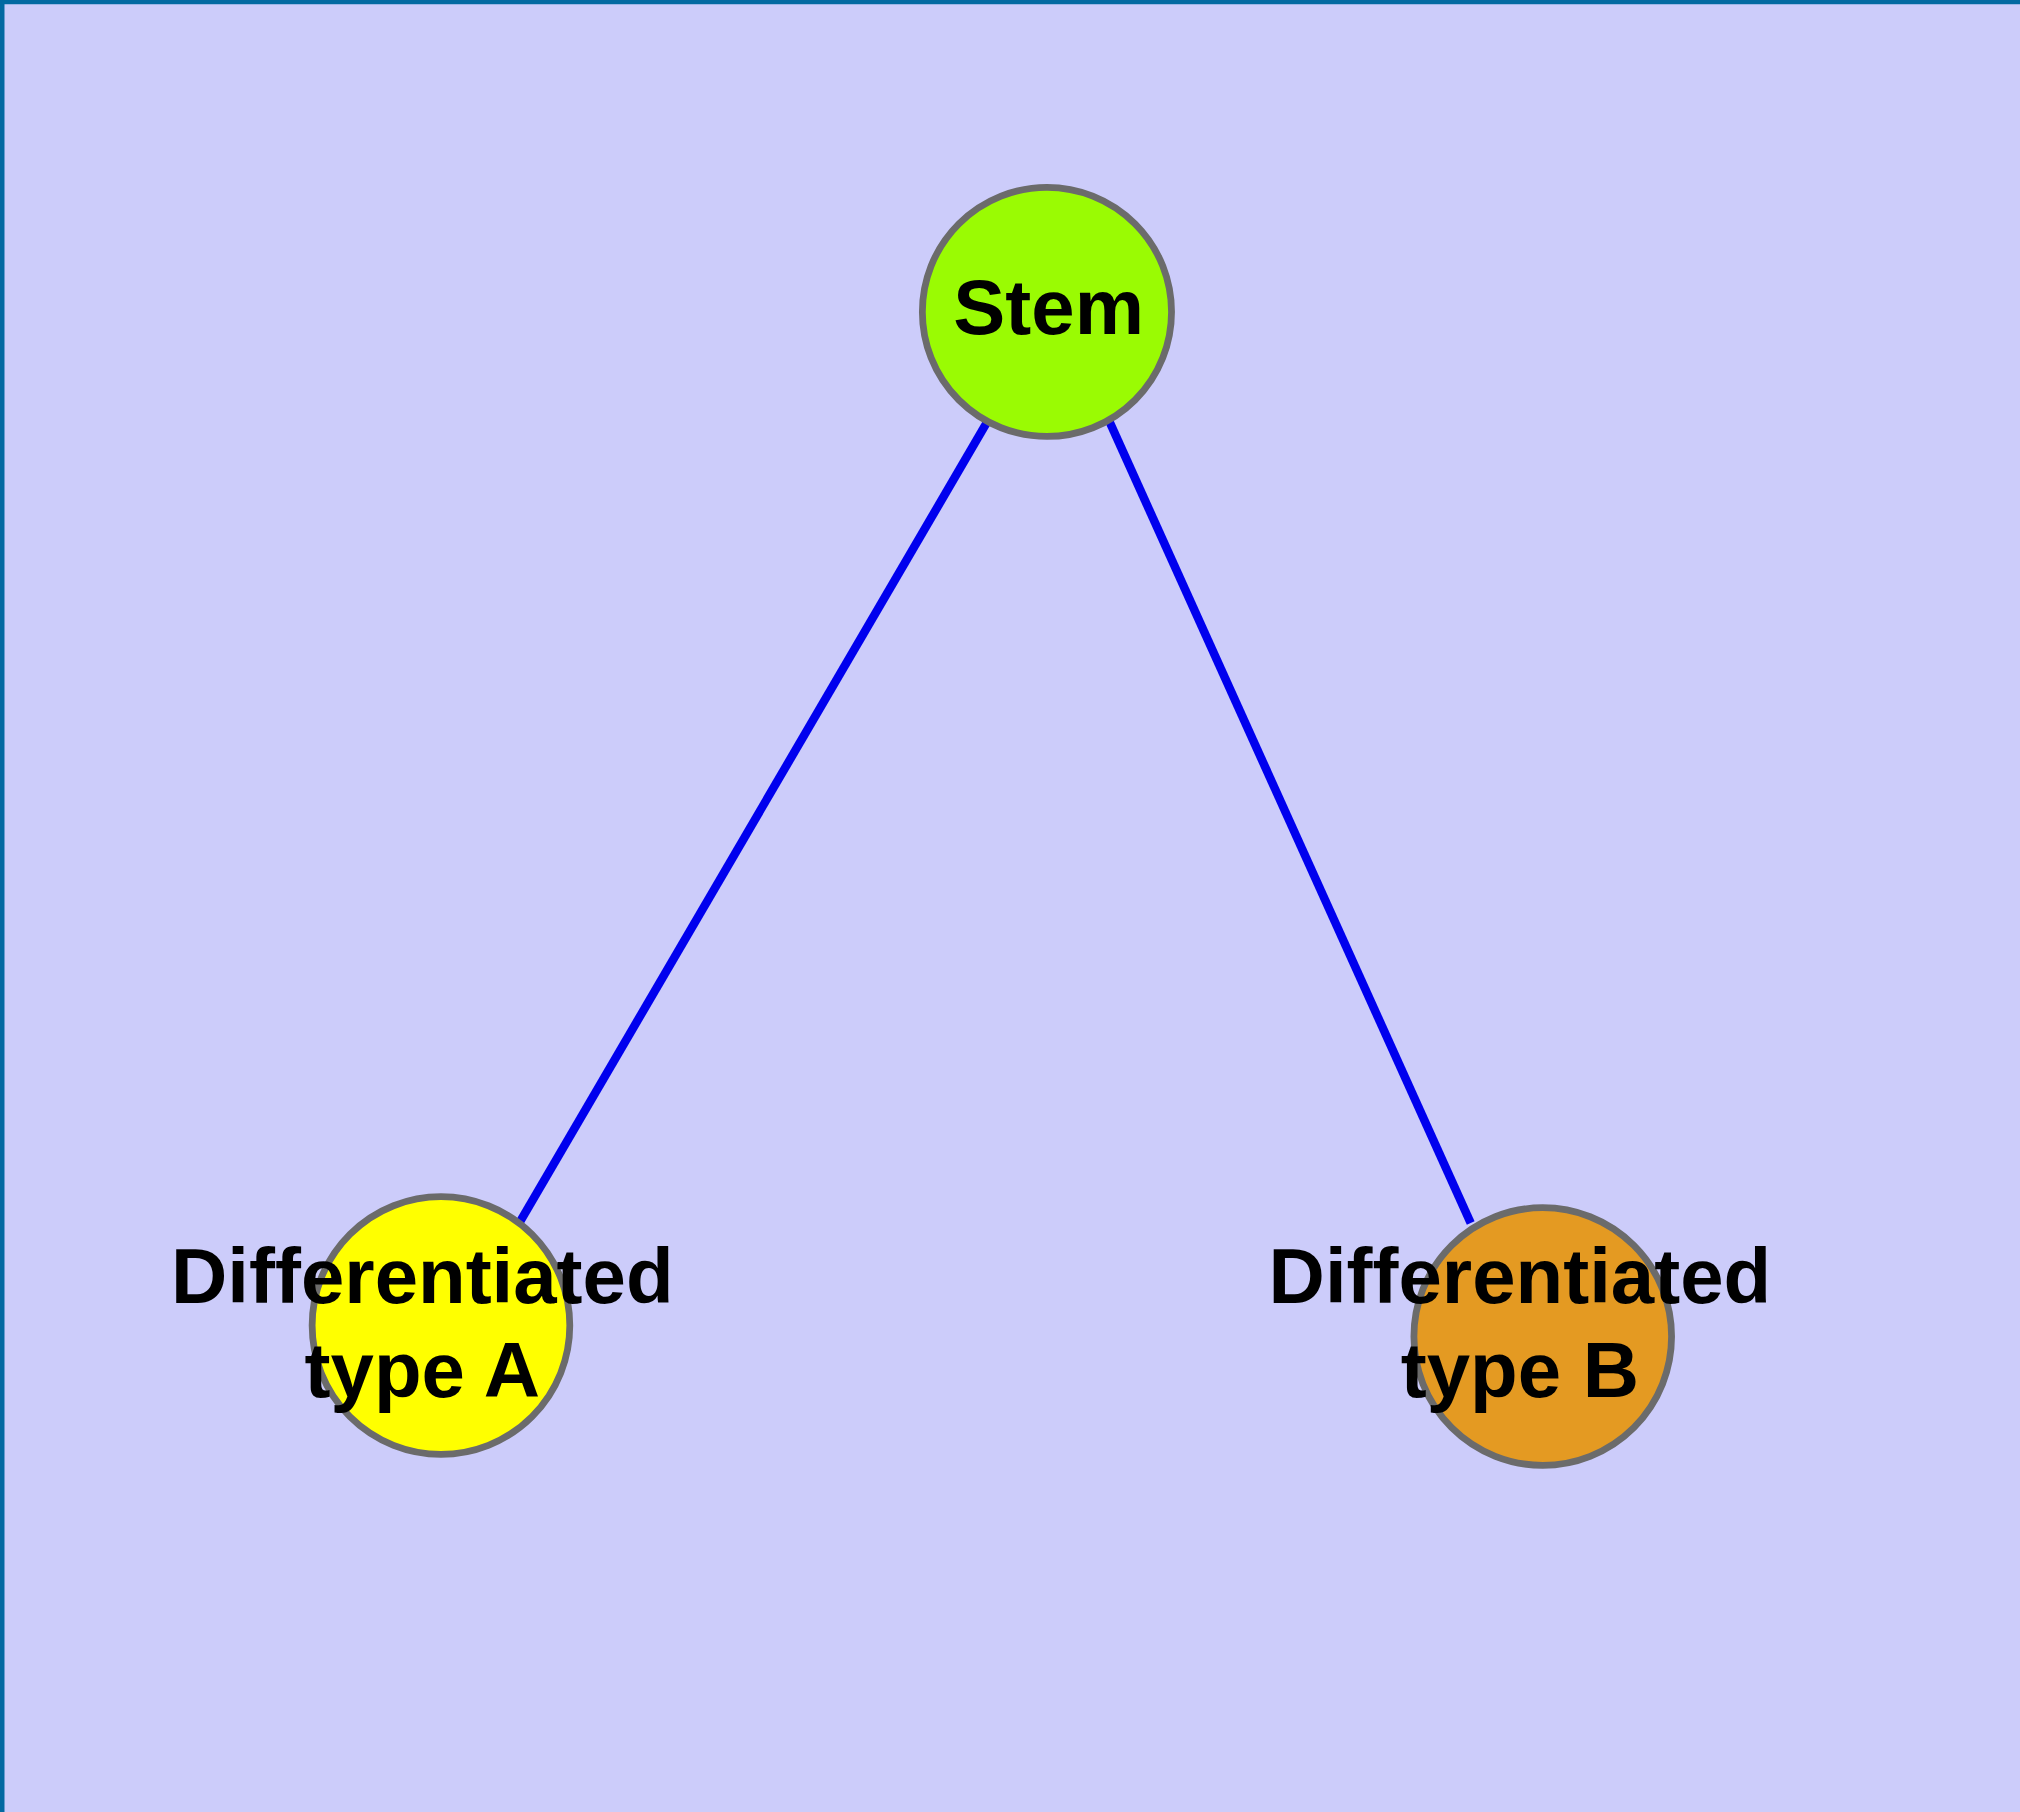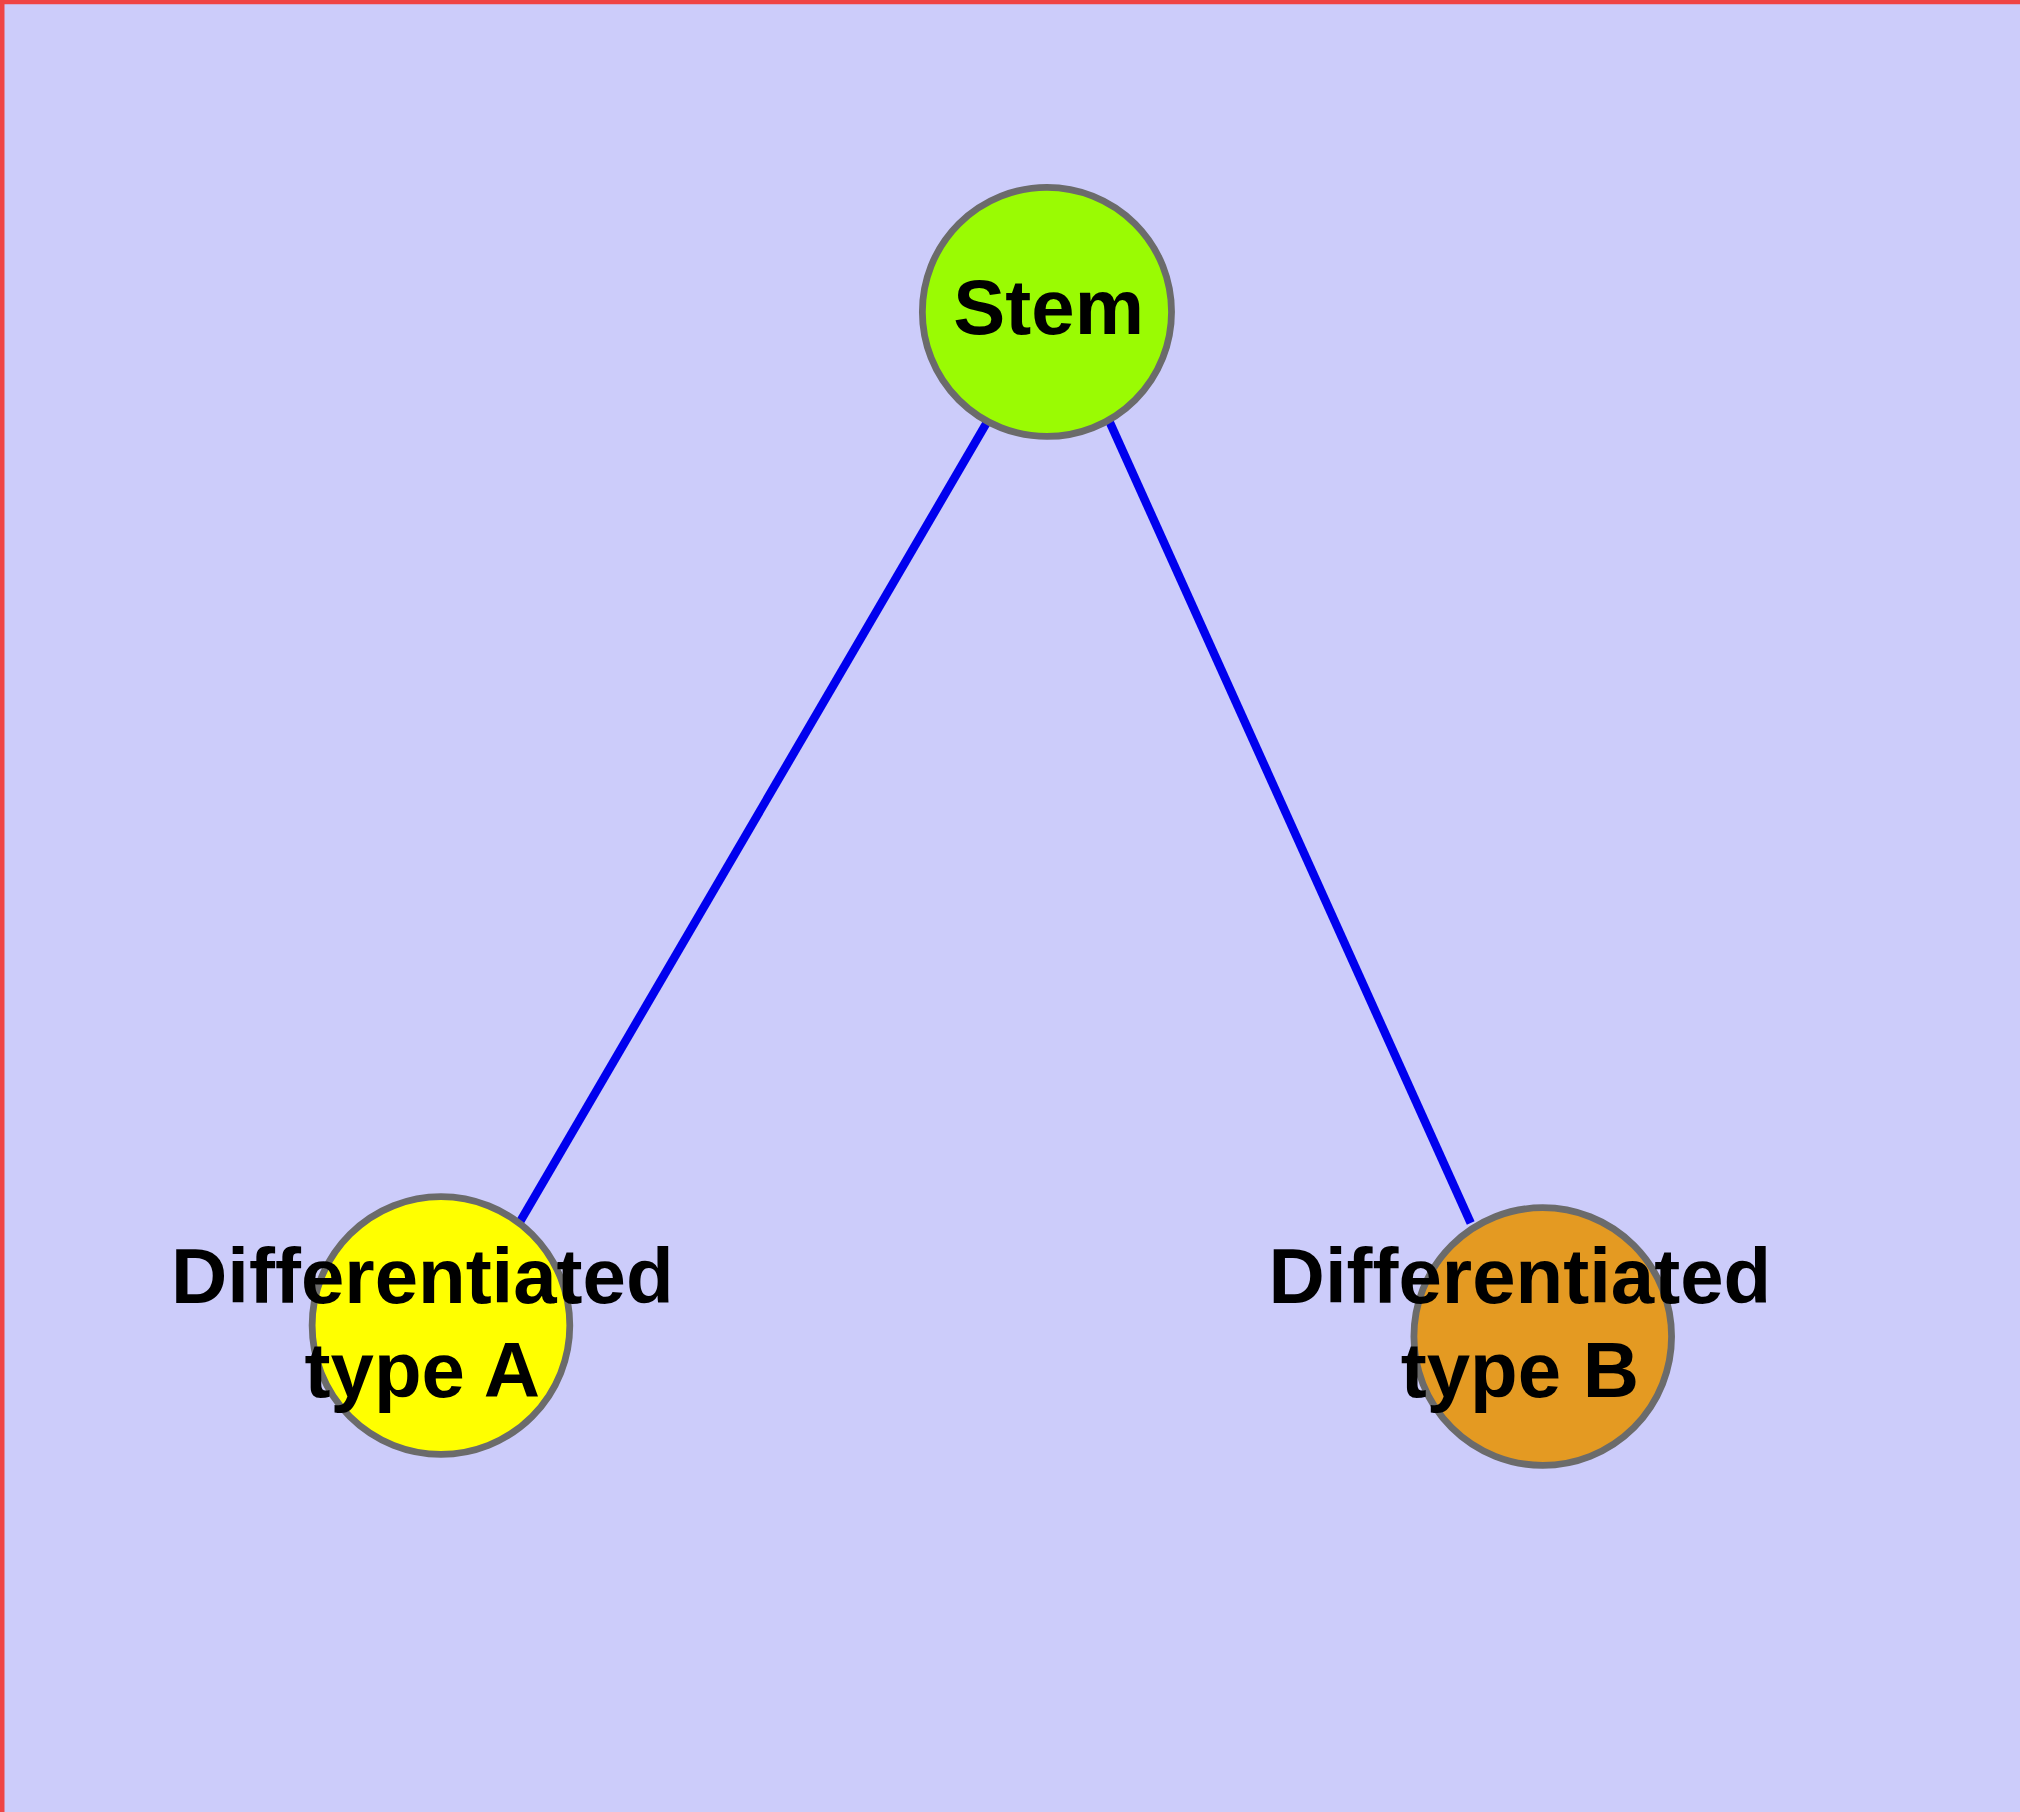--- a/index.html
+++ b/index.html
@@ -11,21 +11,21 @@
   body {
     width: 2021px;
     height: 1812px;
     overflow: hidden;
     font-family: "Liberation Sans", sans-serif;
   }
   #graph-canvas {
     position: relative;
     width: 2021px;
     height: 1812px;
-    background: #ef4444;
+    background: #0369a1;
   }
   #graph-svg {
     position: absolute;
     top: 0;
     left: 0;
     width: 2021px;
     height: 1812px;
     display: block;
   }
   .node-label {

